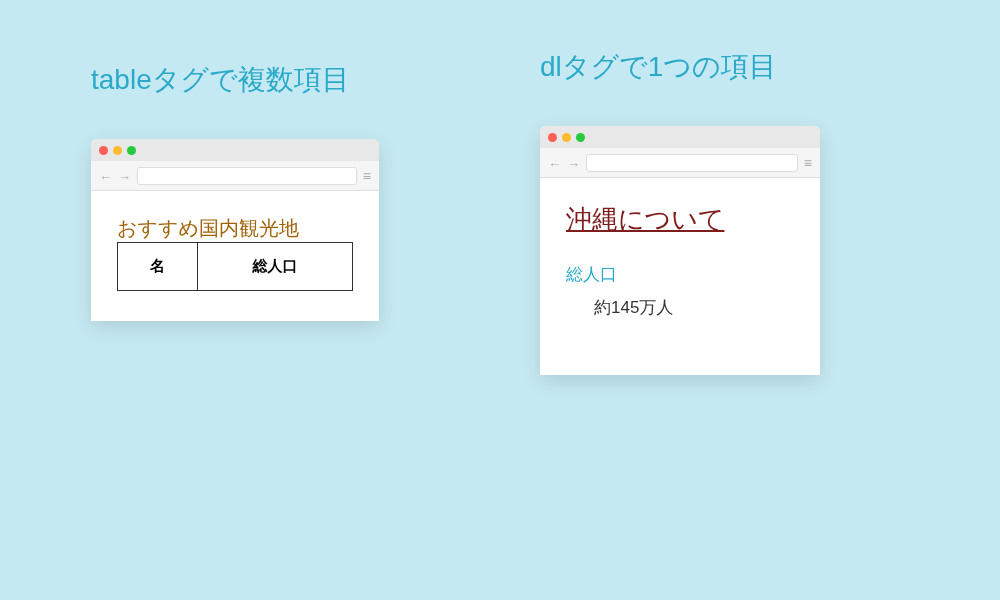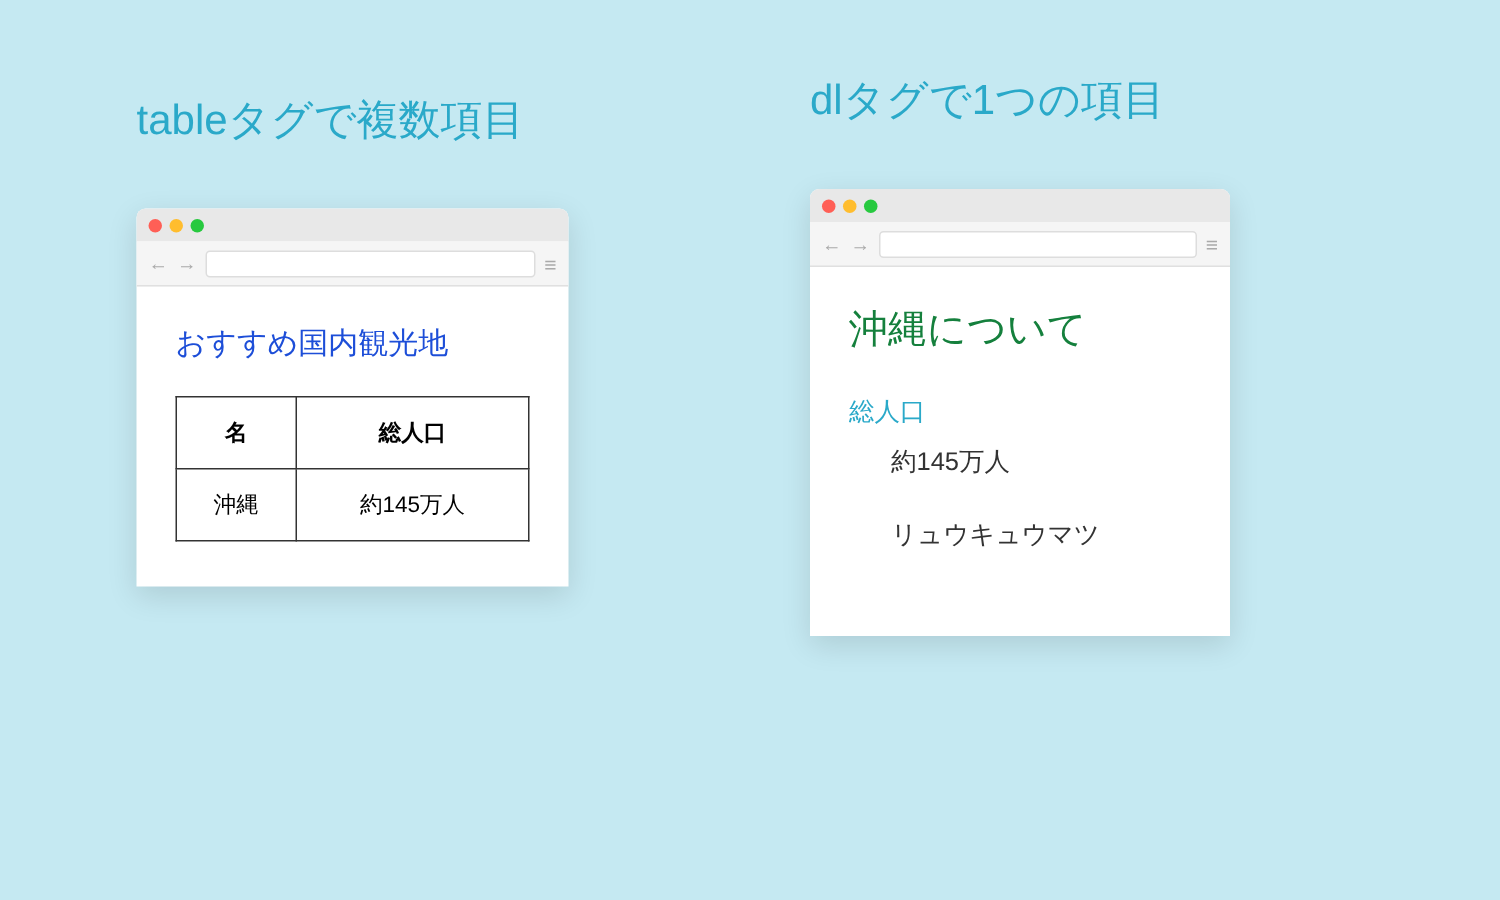--- a/index.html
+++ b/index.html
@@ -63,28 +63,28 @@
       height: 18px;
     }
     .menu-icon {
       color: #aaa;
       font-size: 14px;
     }
     .content {
       padding: 24px 26px 30px;
     }
     .content-title-left {
-      color: #1d4ed8;
+      color: #a16207;
       font-size: 20px;
-      margin-bottom: 22px;
     }
     .content-title-right {
-      color: #15803d;
+      color: #7f1d1d;
       font-size: 26px;
       margin-bottom: 26px;
+      text-decoration: underline;
     }
     table {
       border-collapse: collapse;
       width: 100%;
     }
     th, td {
       border: 1px solid #333;
       text-align: center;
       padding: 14px 8px;
       font-size: 15px;
@@ -122,24 +122,20 @@
       <span class="menu-icon">≡</span>
     </div>
     <div class="content">
       <div class="content-title-left">おすすめ国内観光地</div>
       <table>
         <tbody>
             <tr>
           <th class="col-name">名</th>
           <th class="col-pop">総人口</th>
         </tr>
-        <tr>
-          <td>沖縄</td>
-          <td>約145万人</td>
-        </tr>
       </tbody>
         </table>
     </div>
   </div>
 </div>
 
 <div class="section section-right">
   <h2 class="section-heading">dlタグで1つの項目</h2>
   <div class="browser">
     <div class="titlebar">
@@ -151,17 +147,16 @@
       <span class="nav-arrow">←</span>
       <span class="nav-arrow">→</span>
       <div class="addr"></div>
       <span class="menu-icon">≡</span>
     </div>
     <div class="content">
       <div class="content-title-right">沖縄について</div>
       <div>
         <div class="dl-term">総人口</div>
         <div class="dl-def">約145万人</div>
-        <div class="dl-def">リュウキュウマツ</div>
       </div>
     </div>
   </div>
 </div>
 
 </body></html>

